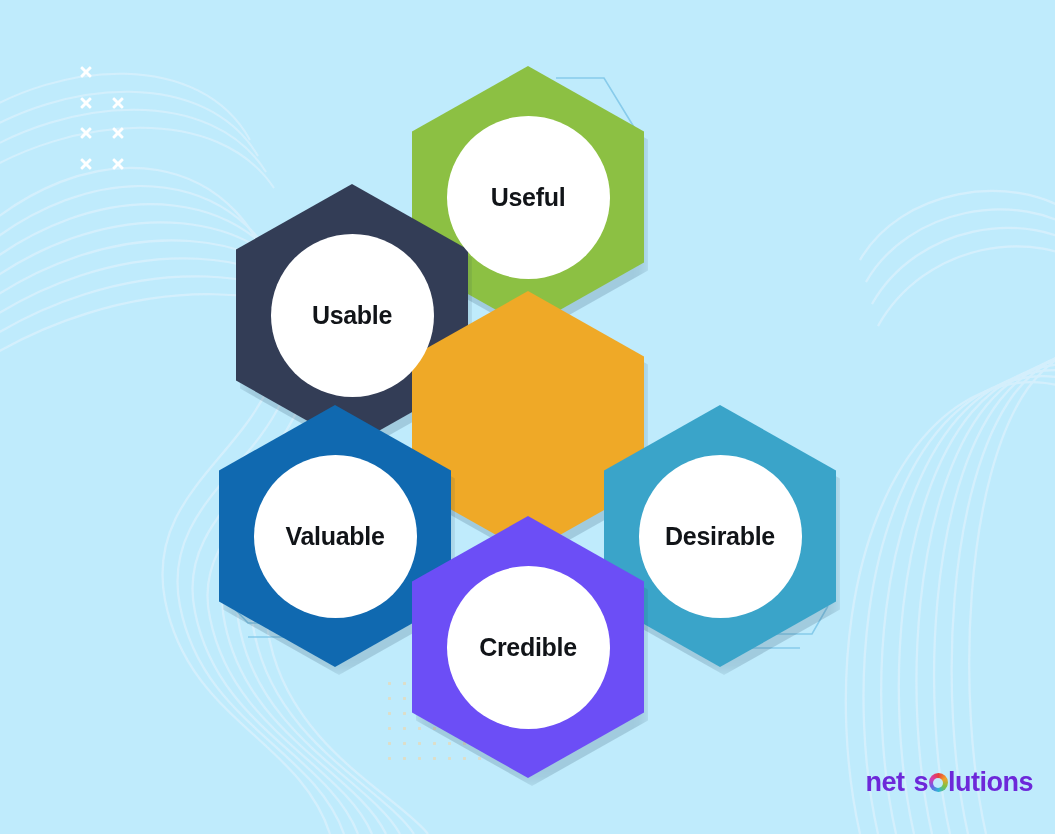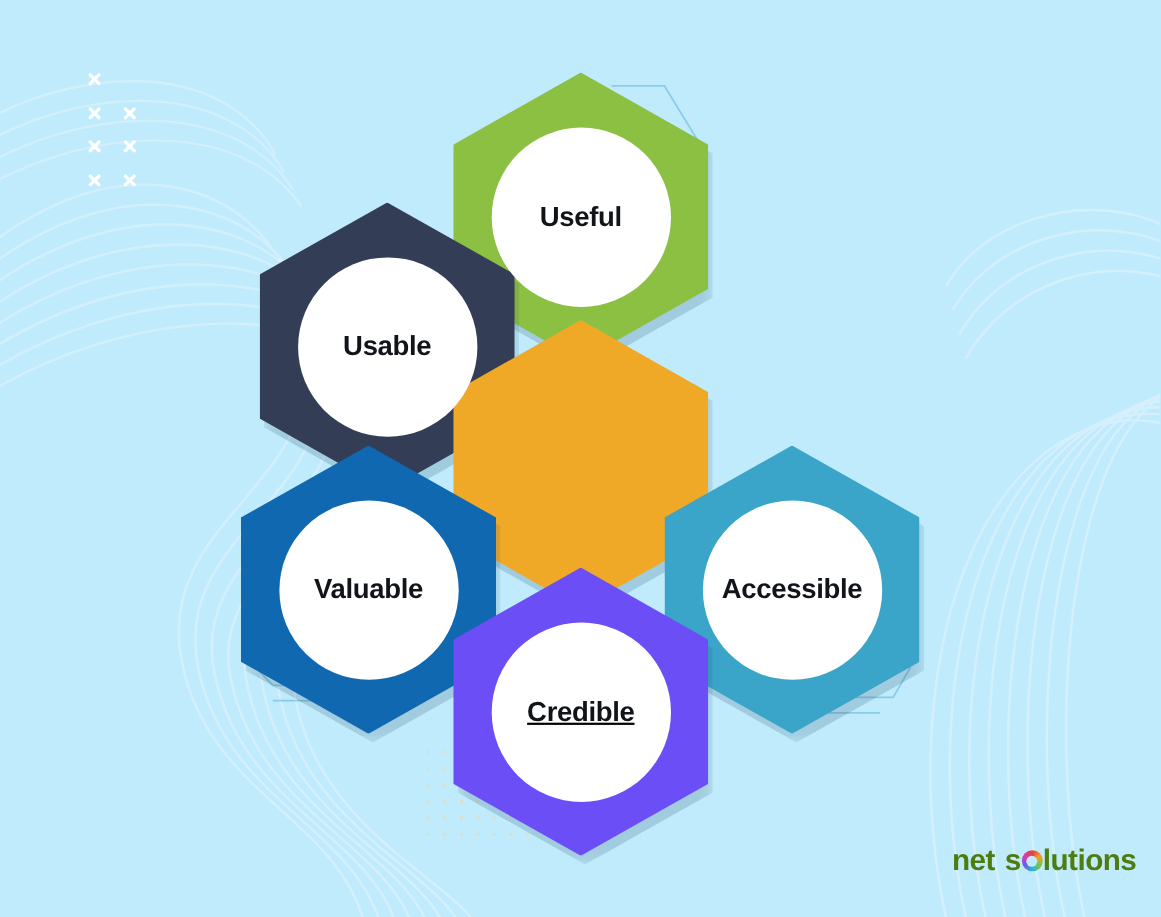--- a/index.html
+++ b/index.html
@@ -63,21 +63,21 @@
     clip-path:polygon(50% 0%, 100% 25%, 100% 75%, 50% 100%, 0% 75%, 0% 25%);
     background:rgba(30,60,90,.18);
     filter:blur(7px);
     z-index:0;
   }
 
   
   #logo{
     position:absolute;right:22px;bottom:36px;
     display:flex;align-items:baseline;
-    font-size:27px;font-weight:bold;color:#4d7c0f;
+    font-size:27px;font-weight:bold;color:#6d28d9;
     letter-spacing:-.5px;
   }
   #logo .word2{margin-left:9px;display:flex;align-items:baseline;}
   .ring{
     display:inline-block;width:19px;height:19px;border-radius:50%;
     position:relative;margin:0 .5px;transform:translateY(1px);
     background:conic-gradient(#e8413c,#f0a12a,#7fc242,#2fb6d6,#6c5ce7,#d63bb0,#e8413c);
   }
   .ring:after{
     content:"";position:absolute;left:4.5px;top:4.5px;
@@ -173,24 +173,24 @@
         <div class="shadow"></div>
         <div class="shape" style="background: rgb(16, 105, 176);"></div>
         <div class="disc">
           <span class="lbl">Valuable</span>
         </div>
       </div>
       <div class="hex" style="left: 604px; top: 405px;">
         <div class="shadow"></div>
         <div class="shape" style="background: rgb(58, 164, 201);"></div>
         <div class="disc">
-          <span class="lbl">Accessible</span>
-        </div>
-      </div>
-      <div class="hex" style="left: 412px; top: 516px; text-decoration: underline;">
+          <span class="lbl">Desirable</span>
+        </div>
+      </div>
+      <div class="hex" style="left: 412px; top: 516px;">
         <div class="shadow"></div>
         <div class="shape" style="background: rgb(108, 78, 246);"></div>
         <div class="disc">
           <span class="lbl">Credible</span>
         </div>
       </div>
     </div>
 
   <div id="logo">
     <span>net</span>

